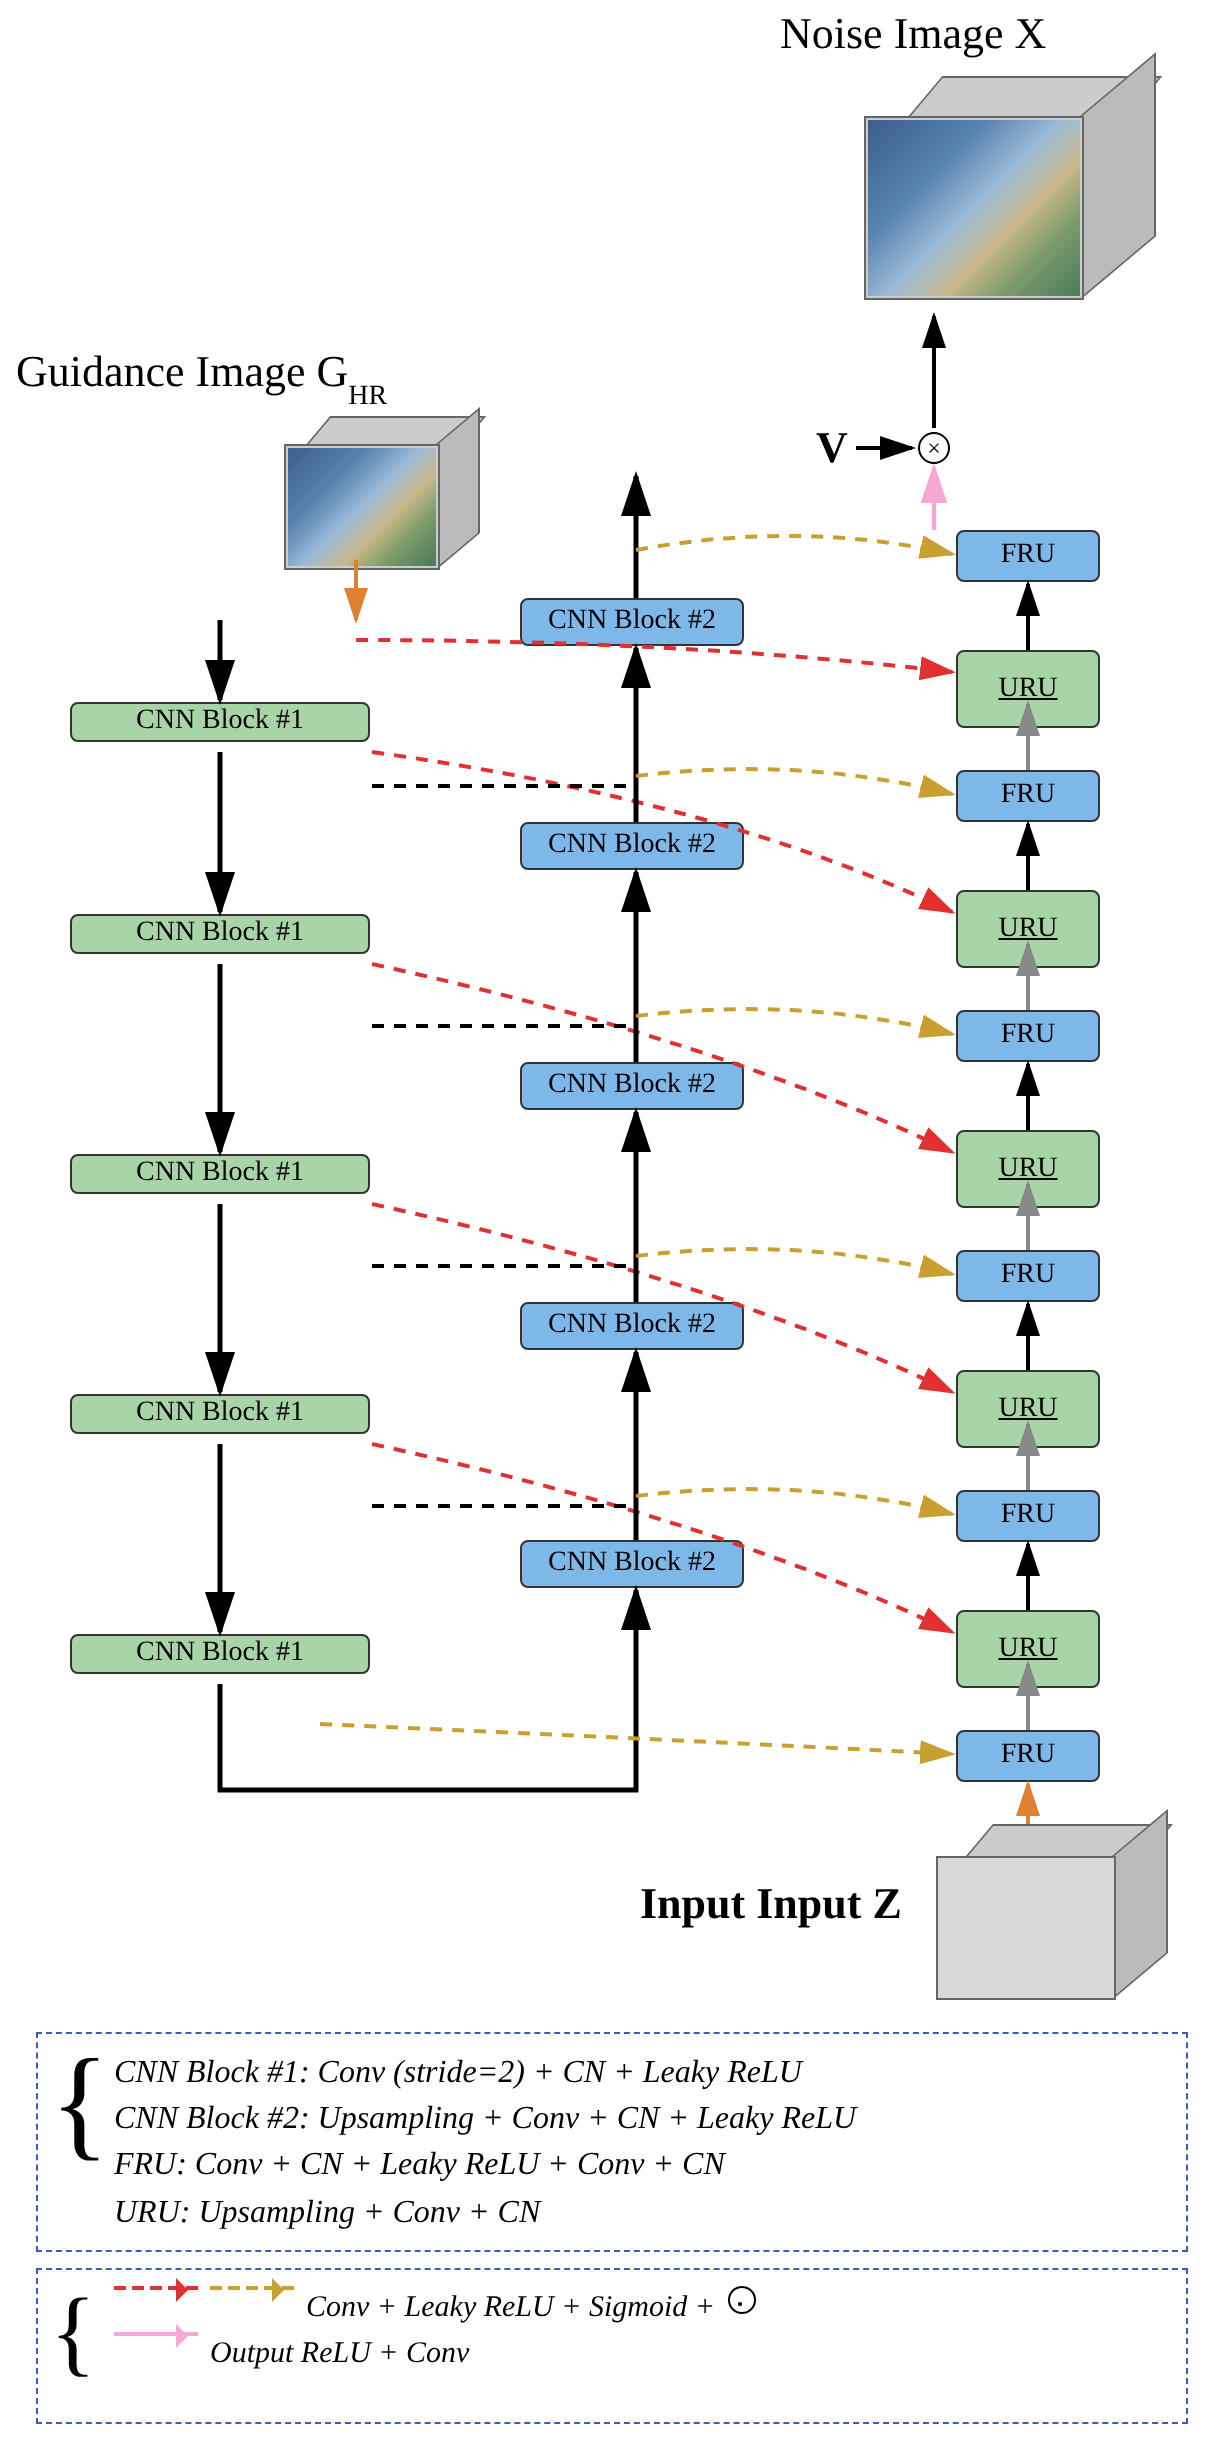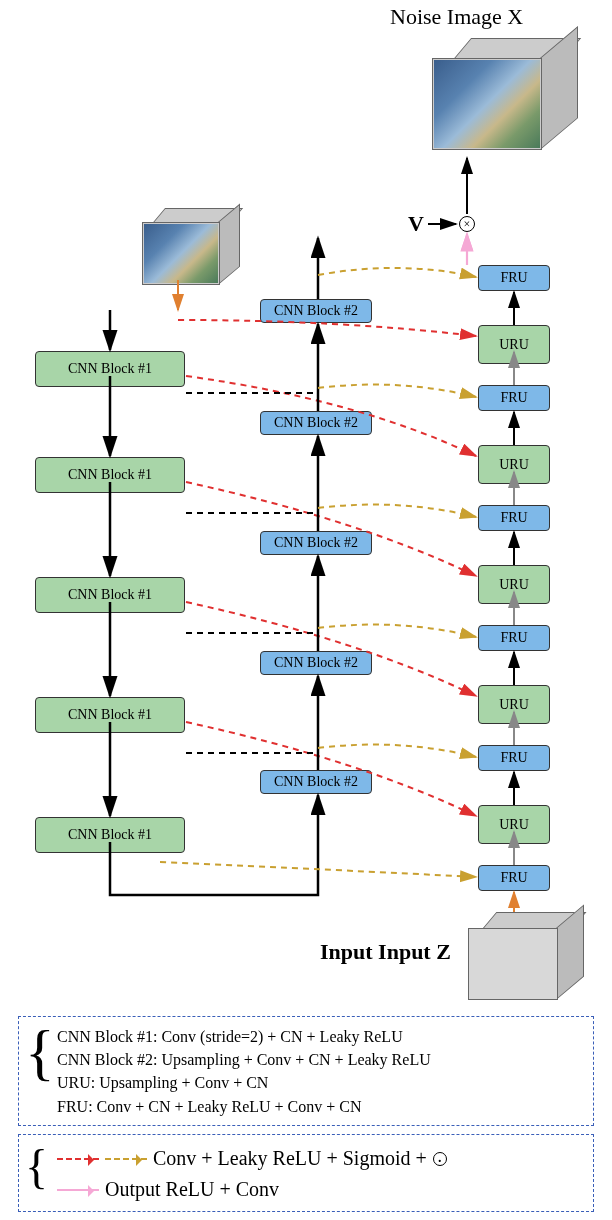--- a/index.html
+++ b/index.html
@@ -34,55 +34,58 @@
   .output-cube .img { width: 106px; height: 88px; left: 4px; top: 22px; }
 
   
   .noise-cube { left: 466px; top: 912px; }
   .noise-cube .top { width: 90px; height: 22px; left: 12px; top: 0; transform: skewX(-40deg); transform-origin: bottom left; }
   .noise-cube .side { width: 28px; height: 72px; left: 90px; top: 16px; transform: skewY(-40deg); transform-origin: top left; background: #bbb; }
   .noise-cube .front { width: 90px; height: 72px; left: 2px; top: 16px; background: #d8d8d8; }
 
   
   .block { border: 1px solid #333; border-radius: 4px; font-size: 14px; text-align: center; display: flex; align-items: center; justify-content: center; font-family: "Times New Roman", serif; }
-  .cnn1 { background: #a8d5a8; width: 150px; height: 36px; left: 35px; }
+  .cnn1 { background: #a8d5a8; width: 150px; height: 20px; left: 35px; }
   .cnn2 { background: #7eb8e8; width: 112px; height: 24px; left: 260px; }
   .fru { background: #7eb8e8; width: 72px; height: 26px; left: 478px; }
-  .uru { background: #a8d5a8; width: 72px; height: 39px; left: 478px; }
+  .uru { background: #a8d5a8; width: 72px; height: 39px; left: 478px; text-decoration: underline; }
 
   
   .mult-circle { width: 16px; height: 16px; border: 1.5px solid #000; border-radius: 50%; left: 459px; top: 216px; display: flex; align-items: center; justify-content: center; font-size: 12px; }
 
   
   svg.arrows { position: absolute; left: 0; top: 0; width: 612px; height: 1220px; pointer-events: none; }
 
   
   .legend-box { border: 1.5px dashed #3a5eb8; left: 18px; width: 576px; padding: 8px 8px 8px 20px; }
   .legend-box .brace { position: absolute; left: 6px; font-size: 62px; line-height: 0.9; }
   .legend1 { top: 1016px; height: 110px; }
   .legend2 { top: 1134px; height: 78px; }
-  .legend-line { font-size: 16px; line-height: 1.45; font-family: "Times New Roman", serif; }
-  .legend2 .legend-line { font-size: 20px; line-height: 1.55; display: flex; align-items: center; gap: 6px; }
+  .legend-line { font-size: 16px; line-height: 1.45; font-family: "Times New Roman", serif; font-style: italic; }
+  .legend2 .legend-line { font-size: 15px; line-height: 1.55; display: flex; align-items: flex-start; gap: 6px; }
   .mini-arrow { display: inline-block; width: 42px; height: 0; border-top-width: 2.5px; border-top-style: dashed; position: relative; }
   .mini-arrow::after { content: ""; position: absolute; right: -1px; top: -6px; border: 6px solid transparent; }
   .mini-arrow.solid { border-top-style: solid; }
   .mini-arrow.red { border-top-color: #e03030; } .mini-arrow.red::after { border-left-color: #e03030; }
   .mini-arrow.gold { border-top-color: #c9a030; } .mini-arrow.gold::after { border-left-color: #c9a030; }
   .mini-arrow.black { border-top-color: #000; } .mini-arrow.black::after { border-left-color: #000; }
   .mini-arrow.gray { border-top-color: #888; } .mini-arrow.gray::after { border-left-color: #888; }
   .mini-arrow.pink { border-top-color: #f5a8d5; } .mini-arrow.pink::after { border-left-color: #f5a8d5; }
   .odot { display: inline-block; width: 14px; height: 14px; border: 1.5px solid #000; border-radius: 50%; position: relative; vertical-align: middle; }
   .odot::after { content: "·"; position: absolute; left: 3px; top: -5px; font-size: 18px; }
 
 </style>
 </head>
 <body>
 <div class="page">
 
 <div class="abs title-out"><span>Noise Image X</span></div>
+<div class="abs title-guide">
+  <span>Guidance Image G</span><sub class="sub-hr">HR</sub>
+</div>
 <div class="abs v-label"><span>V</span></div>
 <div class="abs noise-label"><span><b>Input Input Z</b></span></div>
 
 <div class="cube guide-cube">
   <div class="cube-face top"></div>
       <div class="cube-face side"></div>
       <div class="cube-face front"></div>
       <div class="cube-img img"></div>
 </div>
 <div class="cube output-cube">
@@ -249,22 +252,22 @@
   <line x1="428" y1="224" x2="456" y2="224" stroke="#000" stroke-width="2" marker-end="url(#ah-black)"></line>
 
   <line x1="467" y1="214" x2="467" y2="158" stroke="#000" stroke-width="2" marker-end="url(#ah-black)"></line>
 </svg>
 
 <div class="abs legend-box legend1">
   <div class="brace">{</div>
   <div style="margin-left:18px">
     <div class="legend-line">CNN Block #1: Conv (stride=2) + CN + Leaky ReLU</div>
     <div class="legend-line">CNN Block #2: Upsampling + Conv + CN + Leaky ReLU</div>
+    <div class="legend-line">FRU: Conv + CN + Leaky ReLU + Conv + CN</div>
     <div class="legend-line">URU: Upsampling + Conv + CN</div>
-    <div class="legend-line">FRU: Conv + CN + Leaky ReLU + Conv + CN</div>
   </div>
 </div>
 
 <div class="abs legend-box legend2">
   <div class="brace" style="font-size:48px; top:10px">{</div>
   <div style="margin-left:18px">
     <div class="legend-line">
       <span class="mini-arrow red"></span>
       <span class="mini-arrow gold"></span>
       <span>Conv + Leaky ReLU + Sigmoid + </span>

